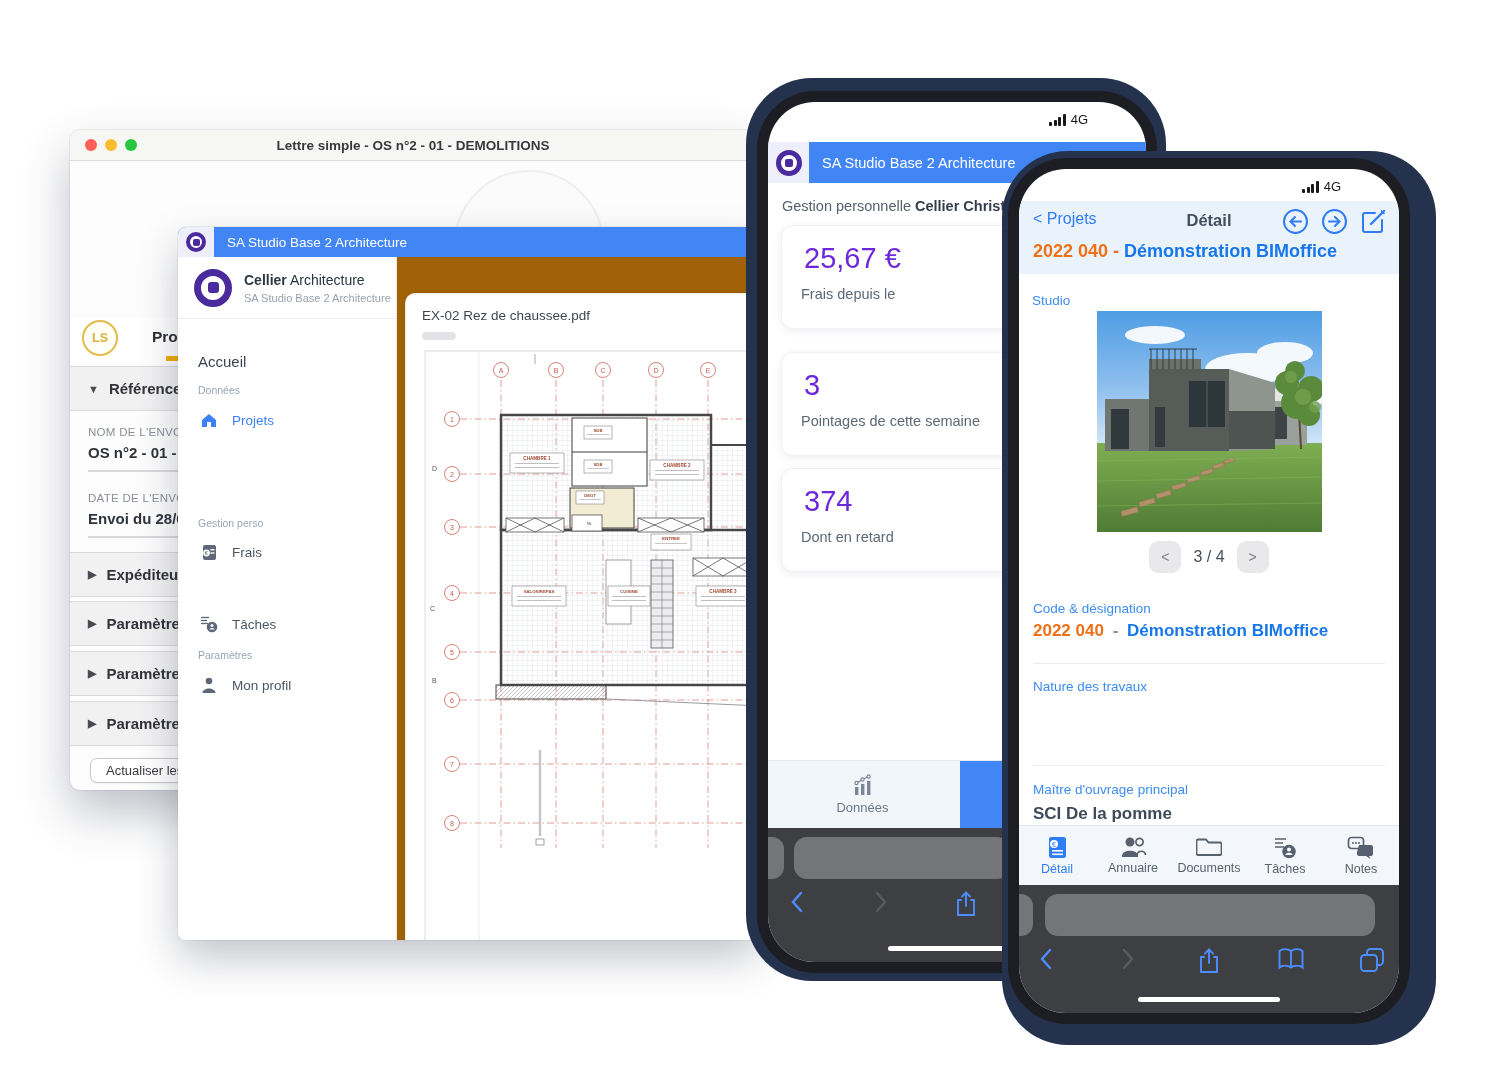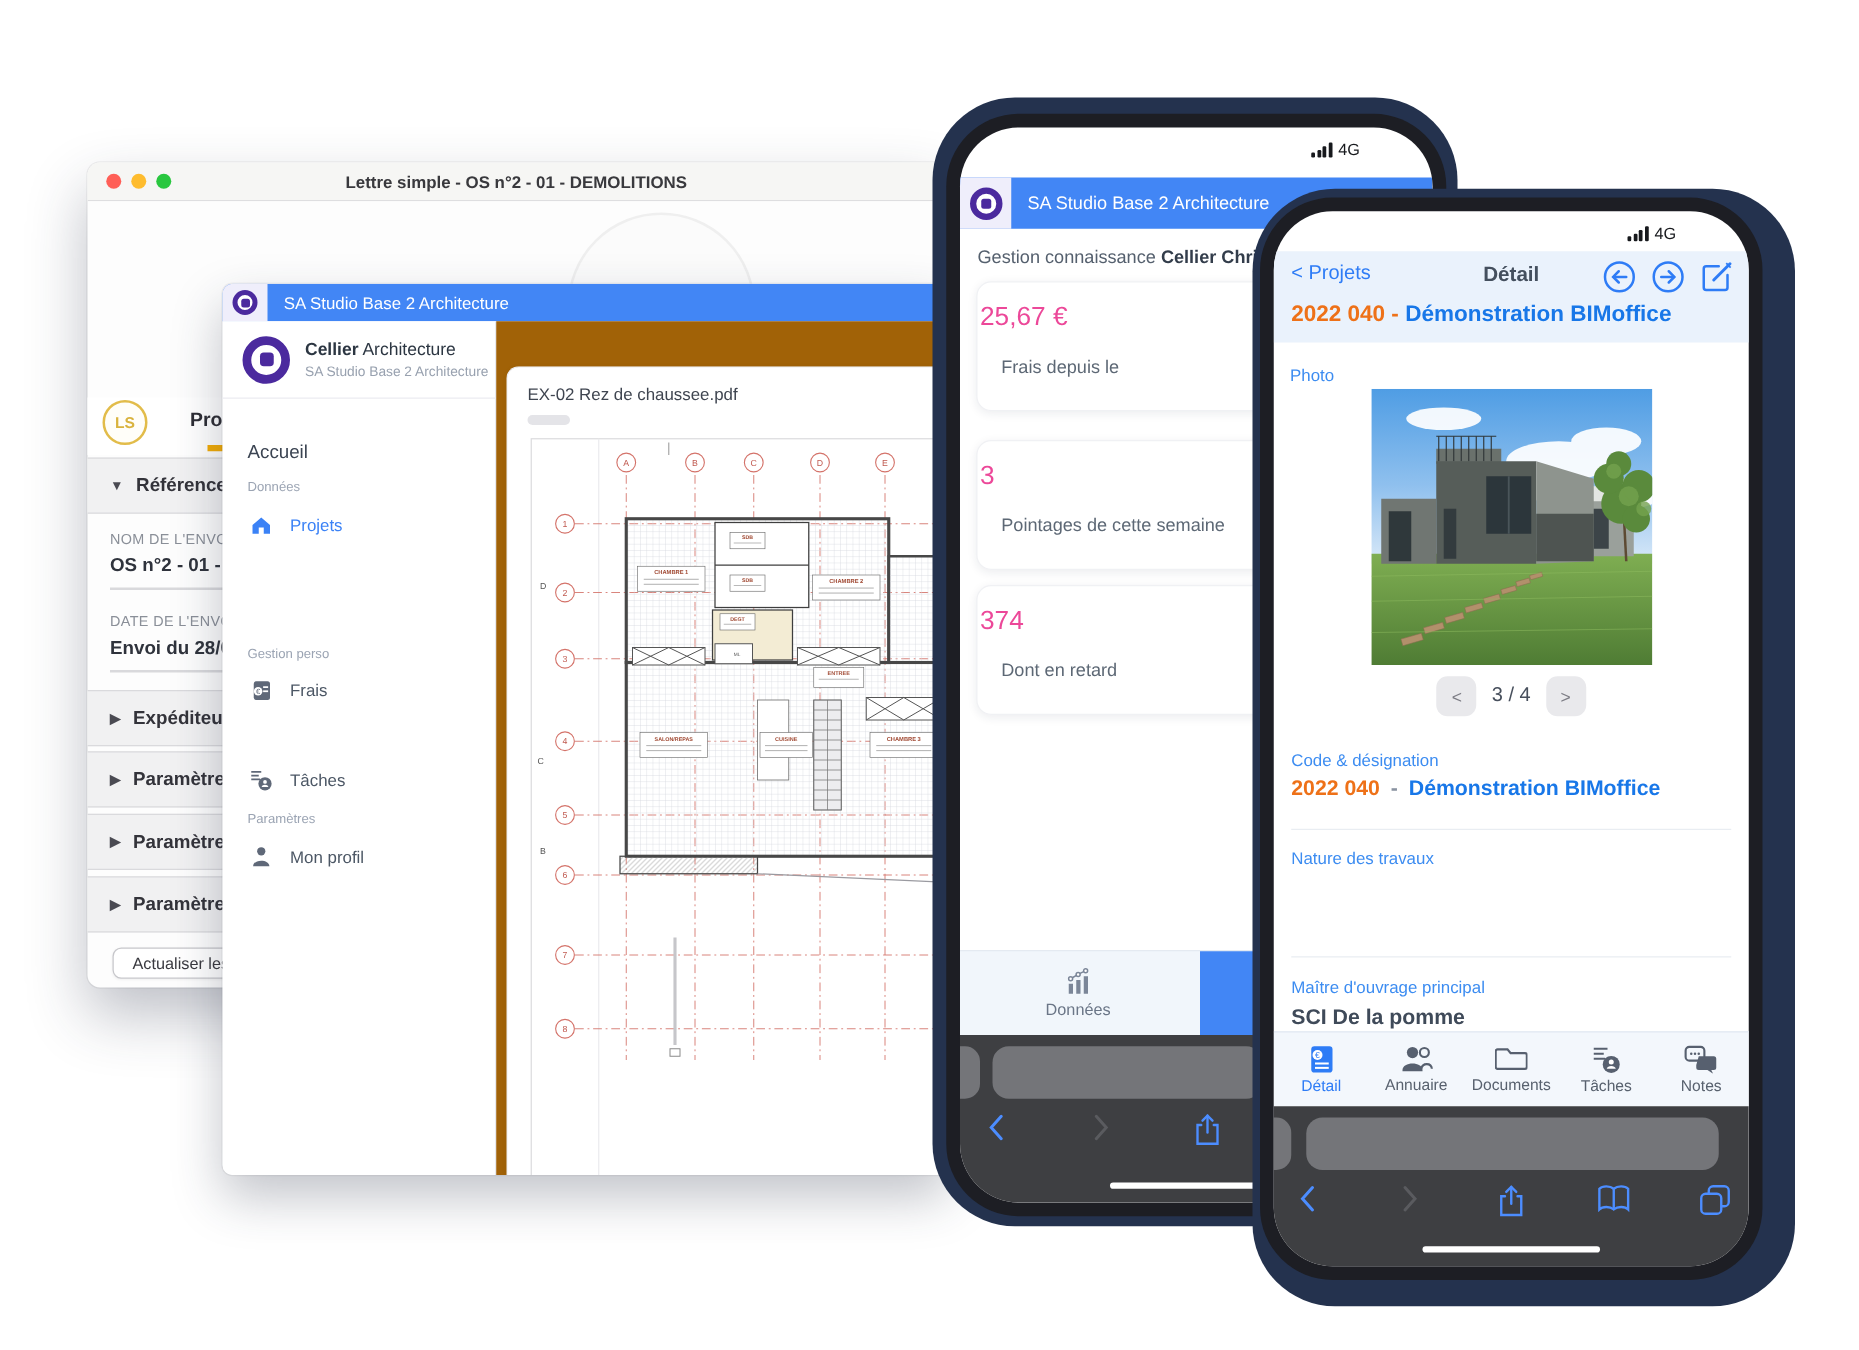--- a/index.html
+++ b/index.html
@@ -76,21 +76,21 @@
   .sigbars{display:flex;align-items:flex-end;gap:1.5px;height:12px;}
   .sigbars i{display:block;width:3px;border-radius:1px;background:#17191d;}
 
   .p1-header{left:0;top:40px;right:0;height:41px;background:#4286f5;display:flex;align-items:center;}
   .p1-logo-tile{width:41px;height:41px;background:#efeefb;display:flex;align-items:center;justify-content:center;flex:none;}
   .p1-header-title{color:#fff;font-size:14.5px;margin-left:13px;white-space:nowrap;}
   .p1-greet{left:14px;top:96px;font-size:14.5px;color:#55606e;white-space:nowrap;}
   .p1-greet b{color:#333d4b;}
   .stat-card{left:13px;width:352px;height:104px;background:#fff;border-radius:12px;border:1px solid #f0f1f4;
              box-shadow:0 2px 8px rgba(30,40,60,.08);}
-  .stat-value{left:2px;top:16px;font-size:21px;color:#ec4899;}
+  .stat-value{left:22px;top:16px;font-size:29px;color:#6d28d9;}
   .stat-label{left:19px;top:60px;font-size:14.5px;color:#5d6875;white-space:nowrap;}
   .p1-tabbar{left:0;top:658px;right:0;height:68px;background:#f1f6fb;border-top:1px solid #e4eaf1;}
   .p1-tab1{left:0;top:0;width:189px;height:100%;display:flex;flex-direction:column;align-items:center;justify-content:center;gap:4px;color:#7b8698;}
   .p1-tab1 .tb-label{font-size:13px;color:#6b7687;}
   .p1-tab2{left:192px;top:0;right:0;height:100%;background:#4286f5;}
   .safari{left:0;right:0;background:#3e3f42;}
   .p1-safari{top:726px;height:134px;}
   .p2-safari{top:716px;height:128px;}
   .saf-stub{top:9px;height:42px;border-radius:12px;background:#747579;}
   .saf-pill{top:9px;height:42px;border-radius:13px;background:#747579;}
@@ -437,21 +437,21 @@
     </div>
     <div class="abs p1-header">
       <div class="p1-logo-tile">
         <span class="logo" style="width:26px;height:26px;border-width:5px;">
           <span class="core" style="width:8px;height:8px;border-radius:2px;"></span>
         </span>
       </div>
       <span class="p1-header-title">SA Studio Base 2 Architecture</span>
     </div>
     <div class="abs p1-greet">
-      <span>Gestion connaissance </span><b>Cellier Christopher</b>
+      <span>Gestion personnelle </span><b>Cellier Christopher</b>
     </div>
     <div class="abs stat-card" style="top:123px;">
       <div class="abs stat-value">25,67 €</div>
       <div class="abs stat-label">Frais depuis le</div>
     </div>
     <div class="abs stat-card" style="top:250px;">
       <div class="abs stat-value">3</div>
       <div class="abs stat-label">Pointages de cette semaine</div>
     </div>
     <div class="abs stat-card" style="top:366px;">
@@ -542,21 +542,21 @@
               <path d="M21.5 2 L25 5.5 L24 6.5 L20.5 3 Z" fill="currentColor" stroke="none"></path>
           </svg>
         </span>
       </div>
       <div class="abs p2-title">
         <span class="orange">2022 040</span>
         <span class="orange">-</span>
         <span class="blue">Démonstration BIMoffice</span>
       </div>
     </div>
-    <div class="abs p2-label" style="left:13px;top:124px;">Photo</div>
+    <div class="abs p2-label" style="left:13px;top:124px;">Studio</div>
     <div class="abs photo-frame">
       <svg width="225" height="221" viewBox="0 0 225 221">
         <defs>
           <linearGradient id="sky" x1="0" y1="0" x2="0" y2="1">
             <stop offset="0" stop-color="#4f9de4"></stop>
               <stop offset="0.55" stop-color="#8fc0ee"></stop>
               <stop offset="1" stop-color="#d9e9f8"></stop>
           </linearGradient>
           <linearGradient id="grass" x1="0" y1="0" x2="0" y2="1">
             <stop offset="0" stop-color="#7fae52"></stop>

